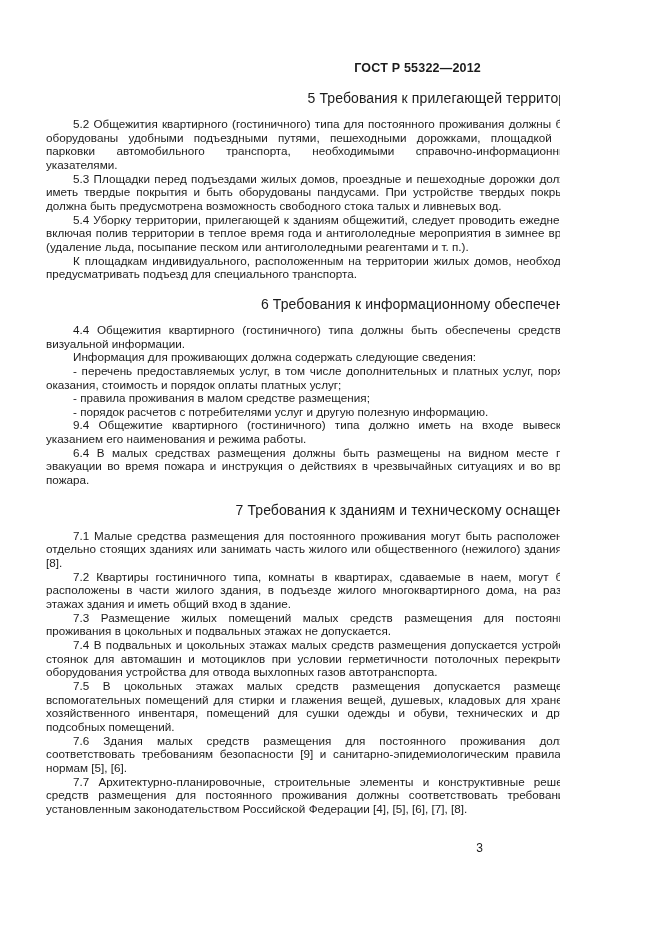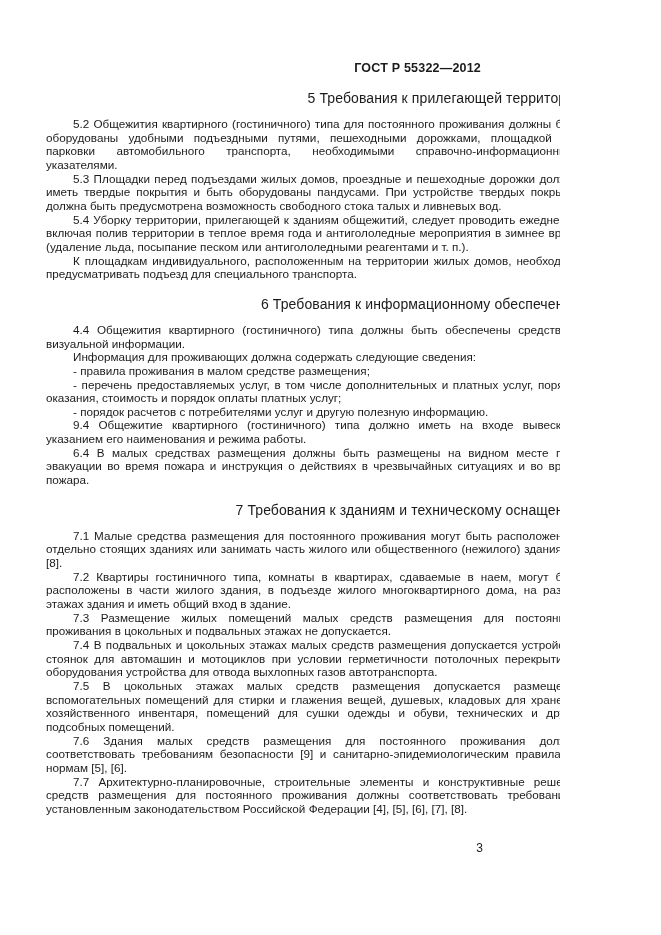--- a/index.html
+++ b/index.html
@@ -68,22 +68,22 @@
       <p class="para">5.2 Общежития квартирного (гостиничного) типа для постоянного проживания должны быть оборудованы удобными подъездными путями, пешеходными дорожками, площадкой для парковки автомобильного транспорта, необходимыми справочно-информационными указателями.</p>
       <p class="para">5.3 Площадки перед подъездами жилых домов, проездные и пешеходные дорожки должны иметь твердые покрытия и быть оборудованы пандусами. При устройстве твердых покрытий должна быть предусмотрена возможность свободного стока талых и ливневых вод.</p>
       <p class="para">5.4 Уборку территории, прилегающей к зданиям общежитий, следует проводить ежедневно, включая полив территории в теплое время года и антигололедные мероприятия в зимнее время (удаление льда, посыпание песком или антигололедными реагентами и т. п.).</p>
       <p class="para">К площадкам индивидуального, расположенным на территории жилых домов, необходимо предусматривать подъезд для специального транспорта.</p>
     </div>
 
     <div class="section">
       <h2 class="sec-heading">6 Требования к информационному обеспечению</h2>
       <p class="para">4.4 Общежития квартирного (гостиничного) типа должны быть обеспечены средствами визуальной информации.</p>
       <p class="para">Информация для проживающих должна содержать следующие сведения:</p>
+      <p class="para">- перечень предоставляемых услуг, в том числе дополнительных и платных услуг, порядок оказания, стоимость и порядок оплаты платных услуг;</p>
       <p class="para">- правила проживания в малом средстве размещения;</p>
-      <p class="para">- перечень предоставляемых услуг, в том числе дополнительных и платных услуг, порядок оказания, стоимость и порядок оплаты платных услуг;</p>
       <p class="para">- порядок расчетов с потребителями услуг и другую полезную информацию.</p>
       <p class="para">9.4 Общежитие квартирного (гостиничного) типа должно иметь на входе вывеску с указанием его наименования и режима работы.</p>
       <p class="para">6.4 В малых средствах размещения должны быть размещены на видном месте план эвакуации во время пожара и инструкция о действиях в чрезвычайных ситуациях и во время пожара.</p>
     </div>
 
     <div class="section">
       <h2 class="sec-heading">7 Требования к зданиям и техническому оснащению</h2>
       <p class="para">7.1 Малые средства размещения для постоянного проживания могут быть расположены в отдельно стоящих зданиях или занимать часть жилого или общественного (нежилого) здания [7], [8].</p>
       <p class="para">7.2 Квартиры гостиничного типа, комнаты в квартирах, сдаваемые в наем, могут быть расположены в части жилого здания, в подъезде жилого многоквартирного дома, на разных этажах здания и иметь общий вход в здание.</p>
       <p class="para">7.3 Размещение жилых помещений малых средств размещения для постоянного проживания в цокольных и подвальных этажах не допускается.</p>

